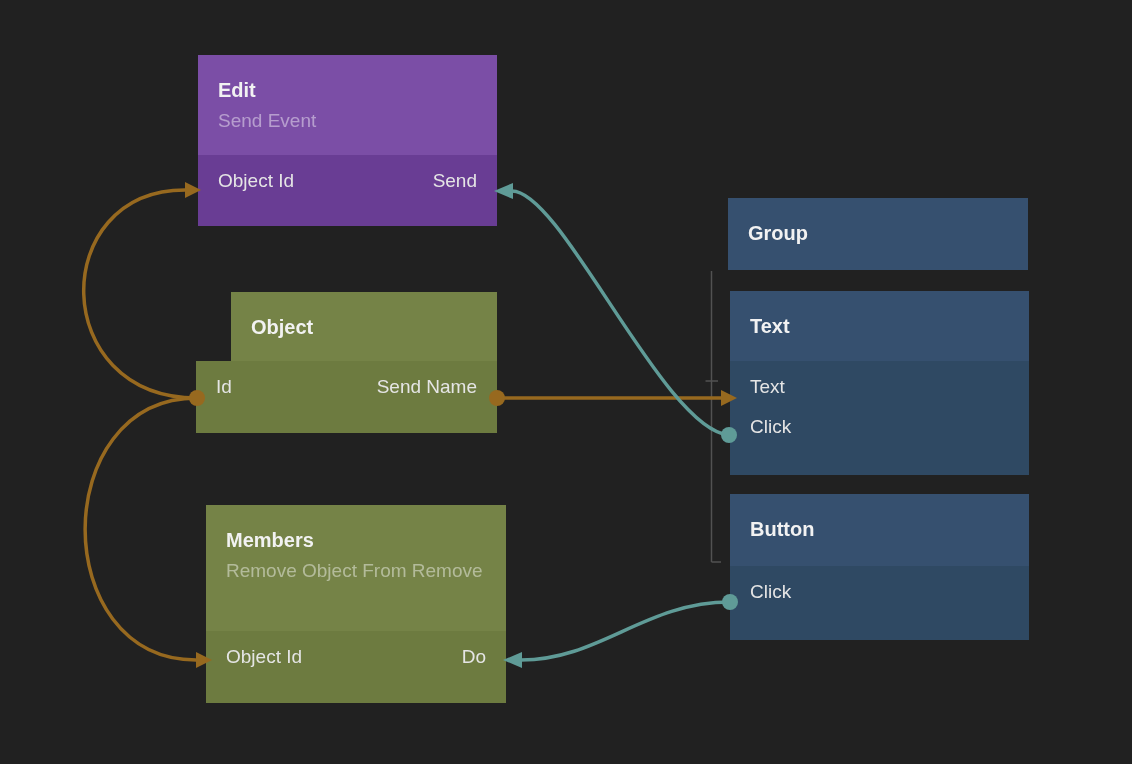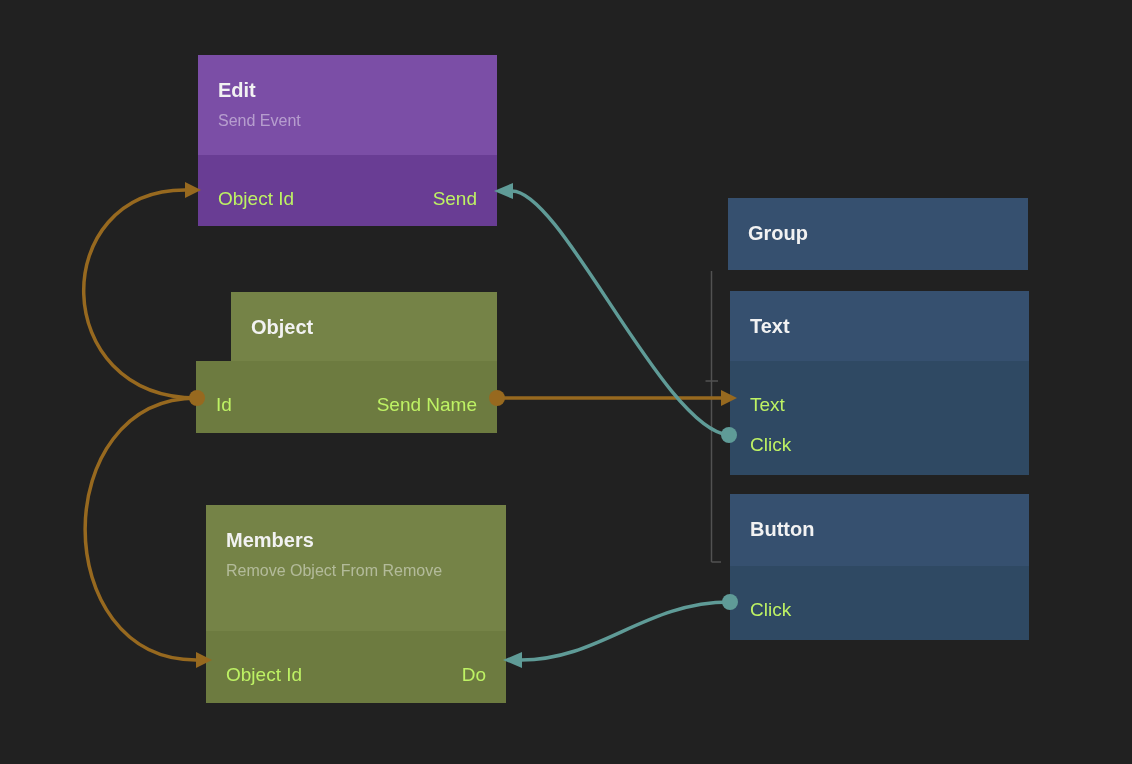--- a/index.html
+++ b/index.html
@@ -7,23 +7,23 @@
     position:relative;
     width:1132px;height:716px;
     background:#212121;
     overflow:hidden;
     font-family:"Liberation Sans","DejaVu Sans",sans-serif;
   }
   .node{position:absolute;color:#f4f4f4;}
   .hdr{padding:20px 20px 0 20px;box-sizing:border-box;}
   .body{box-sizing:border-box;padding:15px 20px 0 20px;}
   .title{font-size:20px;font-weight:700;line-height:31px;color:#f2f2f2;white-space:nowrap;}
-  .subtitle{font-size:16px;font-weight:400;line-height:29px;color:rgba(255,255,255,0.45);}
-  .row{height:40px;display:flex;justify-content:space-between;align-items:flex-end;
-       font-size:19px;color:#bef264;white-space:nowrap;}
+  .subtitle{font-size:19px;font-weight:400;line-height:29px;color:rgba(255,255,255,0.45);}
+  .row{height:40px;display:flex;justify-content:space-between;align-items:flex-start;
+       font-size:19px;color:#e5e5e5;white-space:nowrap;}
   .row.single{justify-content:flex-start;}
   
   .purple .hdr{background:#7b4ea6;} .purple .body{background:#693d94;}
   .green  .hdr{background:#758347;} .green  .body{background:#6d7b40;}
   .blue   .hdr{background:#36506f;} .blue   .body{background:#2f4963;}
   
   #node-edit   {left:198px;top:55px;width:299px;}
   #node-edit .hdr{height:100px;}   #node-edit .body{height:71px;}
   #node-object {left:196px;top:292px;width:301px;}
   #node-object .hdr{height:69px;margin-left:35px;}  #node-object .body{height:72px;}

